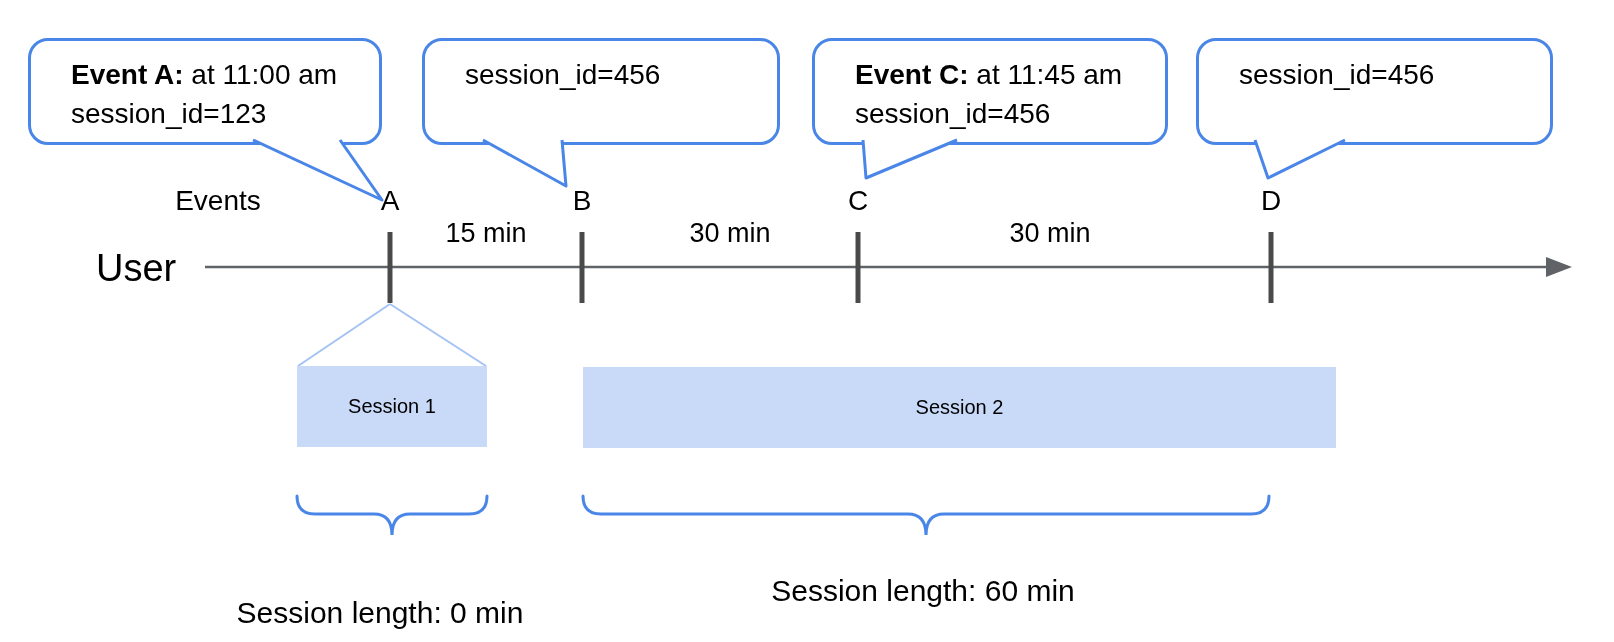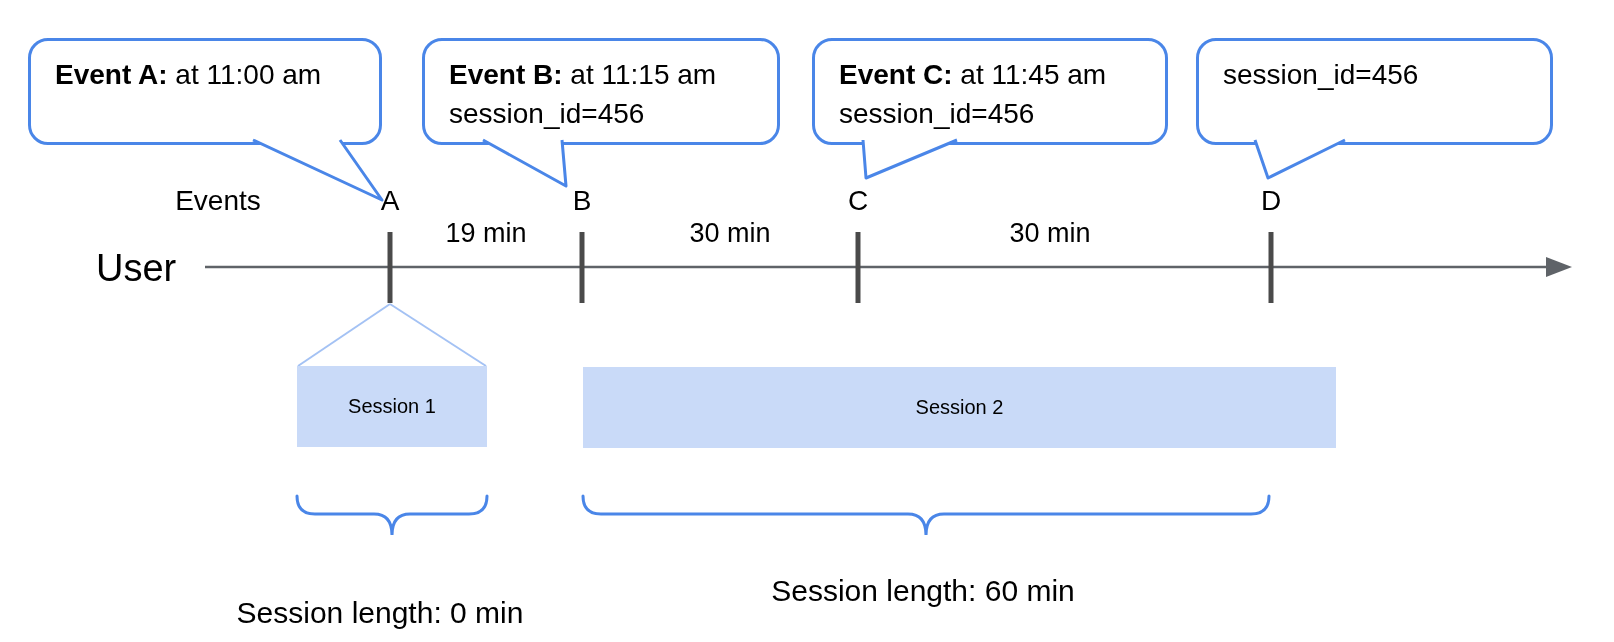--- a/index.html
+++ b/index.html
@@ -18,21 +18,21 @@
     width: 1614px; height: 642px;
     pointer-events: none;
   }
   .bubble {
     position: absolute;
     height: 107px;
     background: #ffffff;
     border: 3px solid #4a86e8;
     border-radius: 20px;
     box-sizing: border-box;
-    padding: 14px 10px 0 24px;
+    padding: 14px 10px 0 40px;
     z-index: 2;
   }
   .bubble-line {
     font-size: 28px;
     line-height: 39px;
     white-space: nowrap;
   }
   .bubble-line b { font-weight: bold; }
   .tails { z-index: 3; }
   .lbl {
@@ -82,23 +82,23 @@
 
   <div class="session-box" style="left:297px; top:366px; width:190px; height:81px;">
     <span>Session 1</span>
   </div>
   <div class="session-box" style="left:583px; top:367px; width:753px; height:81px;">
     <span>Session 2</span>
   </div>
 
   <div class="bubble" style="left:28px; top:38px; width:354px;">
     <div class="bubble-line"><b>Event A:</b> <span>at 11:00 am</span></div>
+    <div class="bubble-line">session_id=123</div>
   </div>
   <div class="bubble" style="left:422px; top:38px; width:358px;">
-    <div class="bubble-line"><b>Event B:</b> <span>at 11:15 am</span></div>
     <div class="bubble-line">session_id=456</div>
   </div>
   <div class="bubble" style="left:812px; top:38px; width:356px;">
     <div class="bubble-line"><b>Event C:</b> <span>at 11:45 am</span></div>
     <div class="bubble-line">session_id=456</div>
   </div>
   <div class="bubble" style="left:1196px; top:38px; width:357px;">
     <div class="bubble-line">session_id=456</div>
   </div>
 
@@ -110,20 +110,20 @@
   </svg>
 
   <div class="lbl axis-label" style="left:96px; top:247px;">User</div>
   <div class="lbl events-label" style="left:218px; top:186px;text-align:center;">Events</div>
 
   <div class="lbl marker" style="left:390px; top:186px;">A</div>
   <div class="lbl marker" style="left:582px; top:186px;">B</div>
   <div class="lbl marker" style="left:858px; top:186px;">C</div>
   <div class="lbl marker" style="left:1271px; top:186px;">D</div>
 
-  <div class="lbl interval" style="left:486px; top:219px;">19 min</div>
+  <div class="lbl interval" style="left:486px; top:219px;">15 min</div>
   <div class="lbl interval" style="left:730px; top:219px;">30 min</div>
   <div class="lbl interval" style="left:1050px; top:219px;">30 min</div>
 
   <div class="lbl length-label" style="left:380px; top:596px;">Session length: 0 min</div>
   <div class="lbl length-label" style="left:923px; top:574px;">Session length: 60 min</div>
 
 </div>
 
 </body></html>

